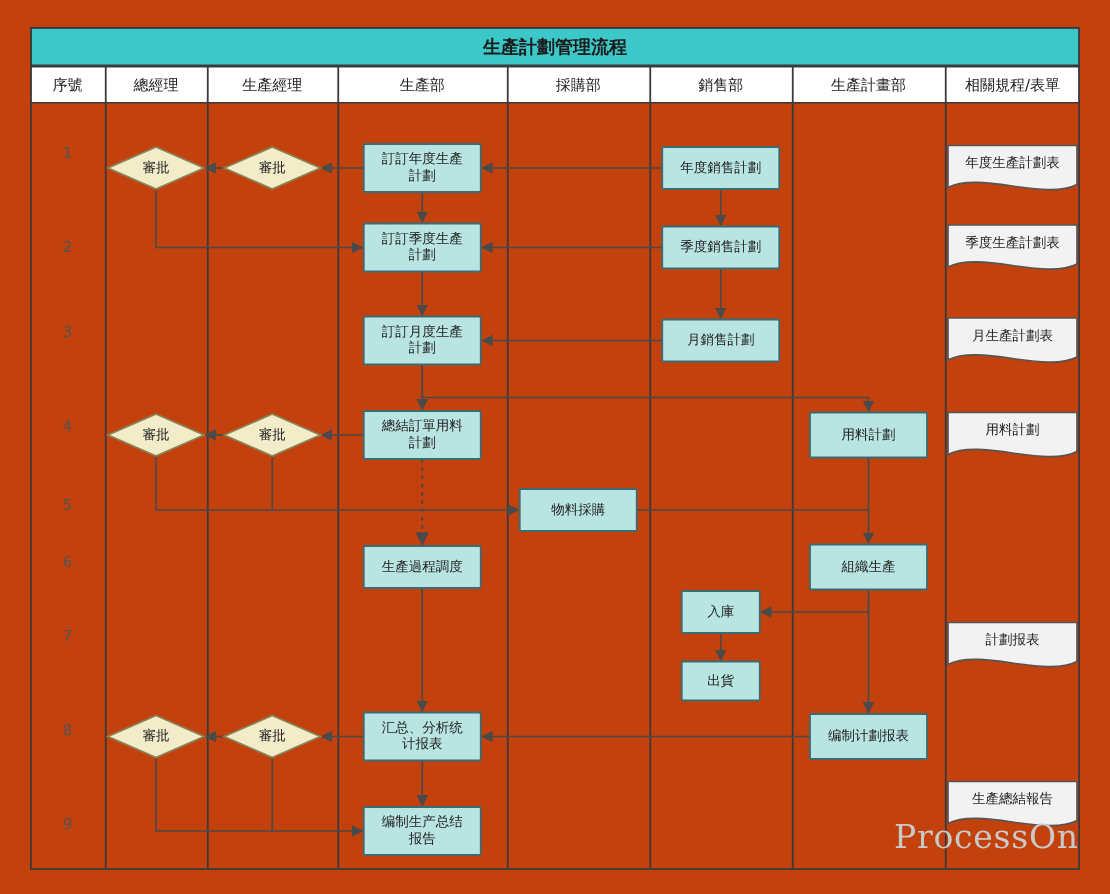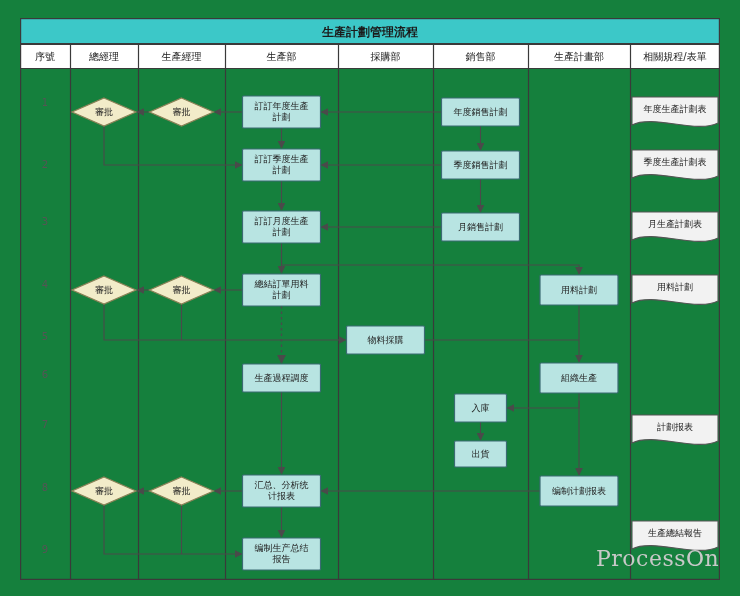--- a/index.html
+++ b/index.html
@@ -1,17 +1,17 @@
 <!DOCTYPE html>
 <html><head>
 <meta charset="utf-8">
 <style>
   html,body{margin:0;padding:0;background:#ffffff;}
   body{font-family:"DejaVu Sans","Liberation Sans",sans-serif;}
-  #stage{position:relative;width:740px;height:596px;background:#15803d;overflow:hidden;}
+  #stage{position:relative;width:740px;height:596px;background:#c2410c;overflow:hidden;}
   #chart{position:absolute;left:20px;top:18px;width:700px;height:562px;}
   svg{display:block;}
   .shape-label{
     font-family:"DejaVu Sans","Liberation Sans",sans-serif;
     font-size:9px;
     fill:#222222;
     text-anchor:middle;
     dominant-baseline:middle;
     pointer-events:none;
   }

